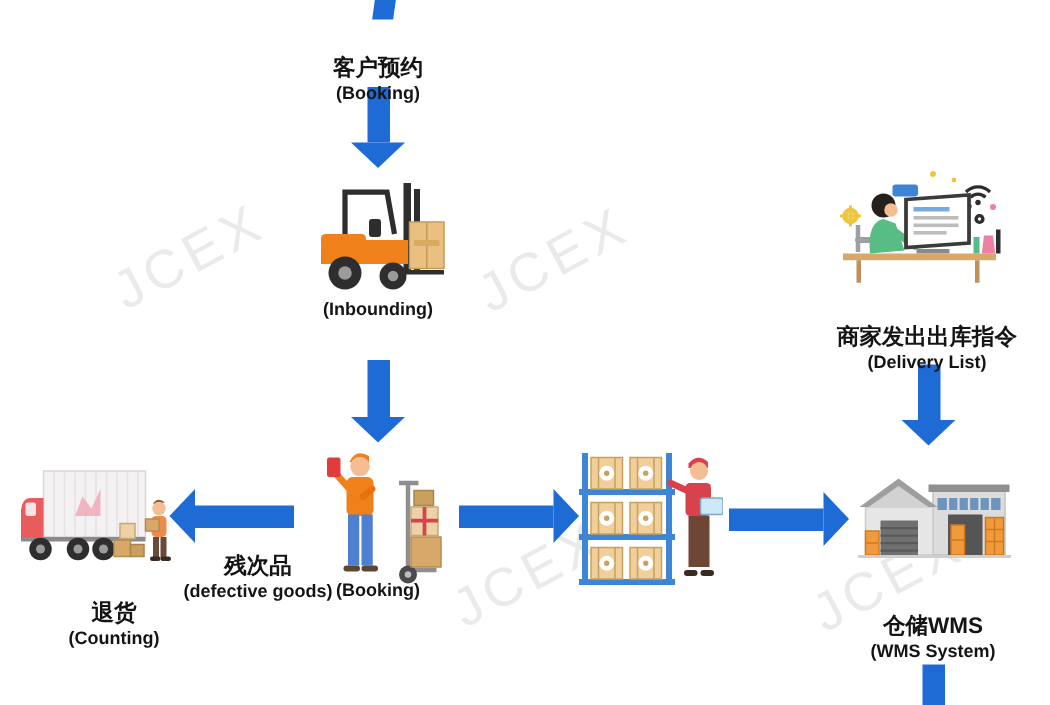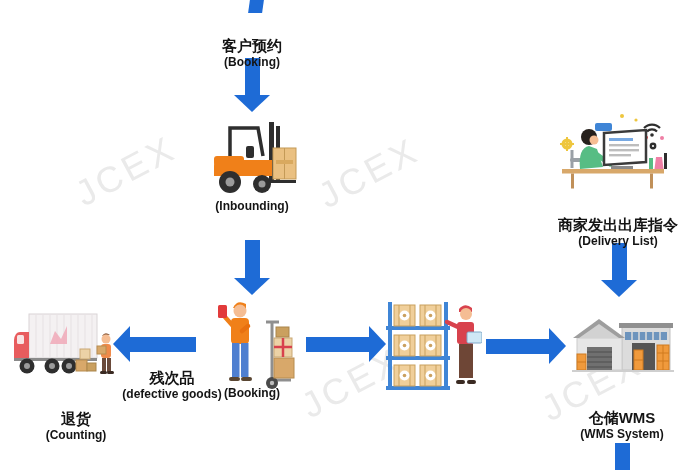--- a/index.html
+++ b/index.html
@@ -165,21 +165,21 @@
   <div class="arrow-h" style="left:113px;top:326px;width:83px;">
     <div class="head-left"></div>
       <div class="shaft"></div>
   </div>
 
   <div class="label" style="left:92px;top:349px;width:160px;">
     <div class="zh">残次品</div>
     <div class="en">(defective goods)</div>
   </div>
 
-  <div class="label" style="left:0px;top:390px;width:152px;">
+  <div class="label" style="left:0px;top:380px;width:152px;">
     <div class="zh">退货</div>
     <div class="en">(Counting)</div>
   </div>
 
   <div class="icon" style="left:216px;top:296px;">
     <svg width="80" height="95" viewBox="0 0 80 95">
       <line x1="56" y1="26" x2="56" y2="84" stroke="#8f8f8f" stroke-width="3"></line>
       <line x1="50" y1="26" x2="63" y2="26" stroke="#8f8f8f" stroke-width="3"></line>
       <line x1="56" y1="84" x2="75" y2="84" stroke="#8f8f8f" stroke-width="3"></line>
       <circle cx="56" cy="87" r="6" fill="#4a4a4a"></circle>

